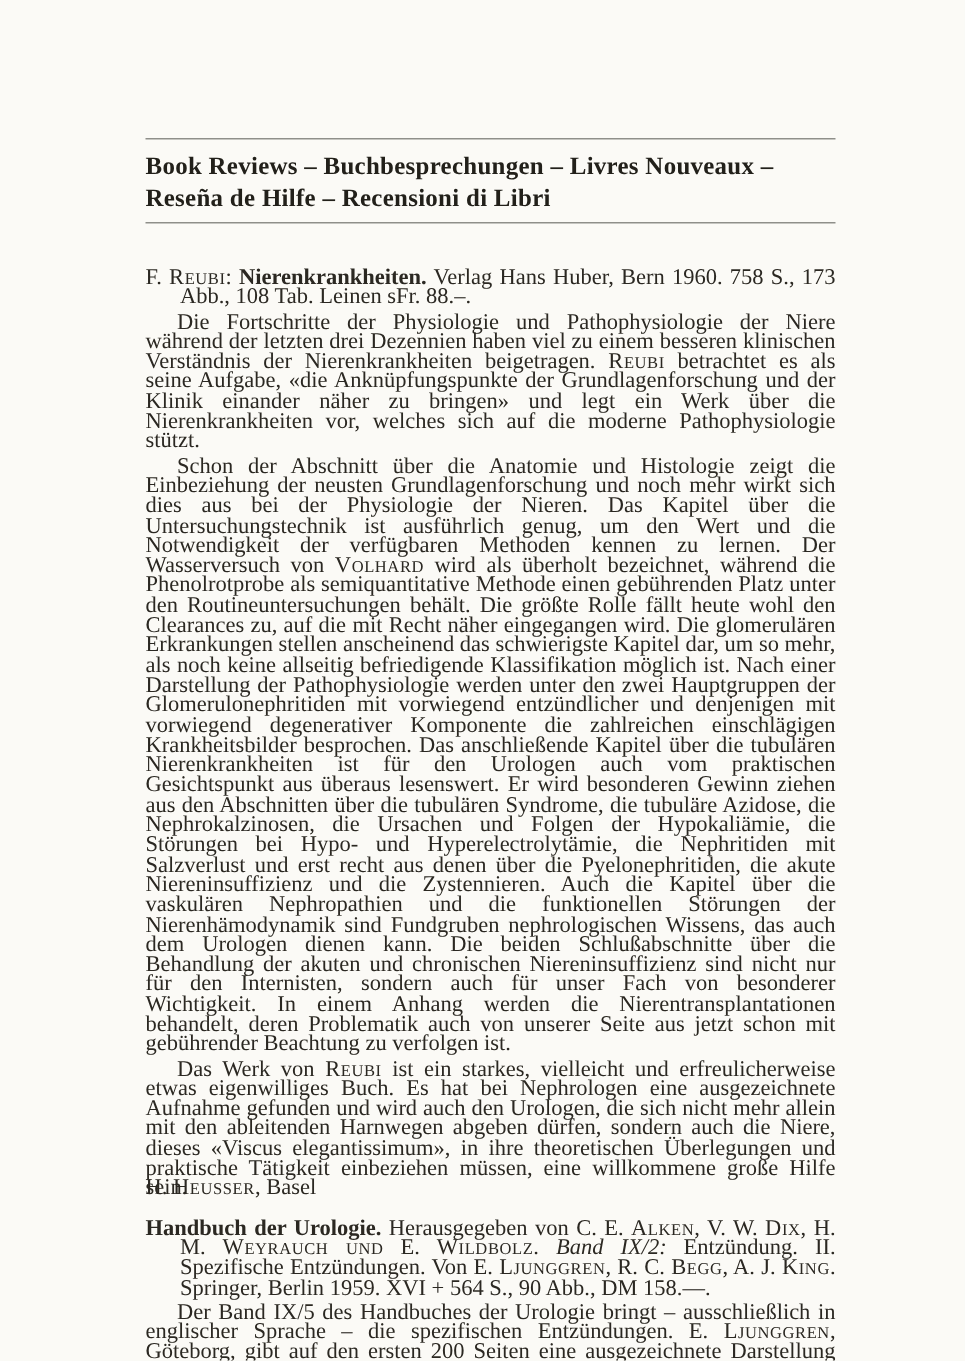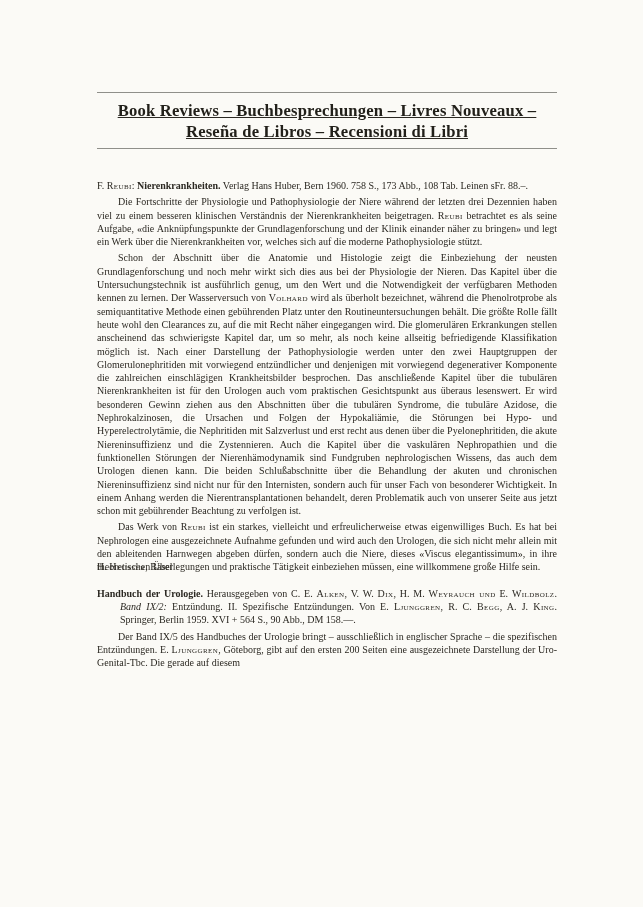--- a/index.html
+++ b/index.html
@@ -19,34 +19,33 @@
     position: absolute;
     left: 97px; top: 92px;
     width: 460px;
   }
   .hrule {
     height: 0;
     border-top: 1.6px solid #8f8f8a;
   }
   .header-title {
     padding: 7px 0 6px;
-    text-align: center;
-    text-decoration: underline;
+    text-align: left;
   }
   .title-line {
     font-size: 16.6px;
     line-height: 21px;
     font-weight: 700;
     color: #22201a;
     letter-spacing: 0.2px;
     white-space: nowrap;
   }
   .review {
     margin-top: 30px;
-    font-size: 10px;
+    font-size: 15px;
     line-height: 13.3px;
     text-align: justify;
   }
   .review.second { margin-top: 13px; }
   .citation {
     margin: 0 0 2px 0;
     padding-left: 23px;
     text-indent: -23px;
   }
   .para {
@@ -65,21 +64,21 @@
 </style>
 </head>
 <body>
 
 <div class="page">
   <div class="content">
 
     <div class="hrule"></div>
     <div class="header-title">
       <div class="title-line">Book Reviews – Buchbesprechungen – Livres Nouveaux –</div>
-      <div class="title-line">Reseña de Libros – Recensioni di Libri</div>
+      <div class="title-line">Reseña de Hilfe – Recensioni di Libri</div>
     </div>
     <div class="hrule"></div>
 
     <section class="review">
       <p class="citation"><span>F. </span><span class="sc">Reubi</span><span>: </span><span class="b">Nierenkrankheiten.</span><span> Verlag Hans Huber, Bern 1960. 758 S., 173 Abb., 108 Tab. Leinen sFr. 88.–.</span></p>
       <p class="para"><span>Die Fortschritte der Physiologie und Pathophysiologie der Niere während der letzten drei Dezennien haben viel zu einem besseren klinischen Verständnis der Nierenkrankheiten beigetragen. </span><span class="sc">Reubi</span><span> betrachtet es als seine Aufgabe, «die Anknüpfungspunkte der Grundlagenforschung und der Klinik einander näher zu bringen» und legt ein Werk über die Nierenkrankheiten vor, welches sich auf die moderne Pathophysiologie stützt.</span></p>
       <p class="para"><span>Schon der Abschnitt über die Anatomie und Histologie zeigt die Einbeziehung der neusten Grundlagenforschung und noch mehr wirkt sich dies aus bei der Physiologie der Nieren. Das Kapitel über die Untersuchungstechnik ist ausführlich genug, um den Wert und die Notwendigkeit der verfügbaren Methoden kennen zu lernen. Der Wasserversuch von </span><span class="sc">Volhard</span><span> wird als überholt bezeichnet, während die Phenolrotprobe als semiquantitative Methode einen gebührenden Platz unter den Routineuntersuchungen behält. Die größte Rolle fällt heute wohl den Clearances zu, auf die mit Recht näher eingegangen wird. Die glomerulären Erkrankungen stellen anscheinend das schwierigste Kapitel dar, um so mehr, als noch keine allseitig befriedigende Klassifikation möglich ist. Nach einer Darstellung der Pathophysiologie werden unter den zwei Hauptgruppen der Glomerulonephritiden mit vorwiegend entzündlicher und denjenigen mit vorwiegend degenerativer Komponente die zahlreichen einschlägigen Krankheitsbilder besprochen. Das anschließende Kapitel über die tubulären Nierenkrankheiten ist für den Urologen auch vom praktischen Gesichtspunkt aus überaus lesenswert. Er wird besonderen Gewinn ziehen aus den Abschnitten über die tubulären Syndrome, die tubuläre Azidose, die Nephrokalzinosen, die Ursachen und Folgen der Hypokaliämie, die Störungen bei Hypo- und Hyperelectrolytämie, die Nephritiden mit Salzverlust und erst recht aus denen über die Pyelonephritiden, die akute Niereninsuffizienz und die Zystennieren. Auch die Kapitel über die vaskulären Nephropathien und die funktionellen Störungen der Nierenhämodynamik sind Fundgruben nephrologischen Wissens, das auch dem Urologen dienen kann. Die beiden Schlußabschnitte über die Behandlung der akuten und chronischen Niereninsuffizienz sind nicht nur für den Internisten, sondern auch für unser Fach von besonderer Wichtigkeit. In einem Anhang werden die Nierentransplantationen behandelt, deren Problematik auch von unserer Seite aus jetzt schon mit gebührender Beachtung zu verfolgen ist.</span></p>
       <p class="para"><span>Das Werk von </span><span class="sc">Reubi</span><span> ist ein starkes, vielleicht und erfreulicherweise etwas eigenwilliges Buch. Es hat bei Nephrologen eine ausgezeichnete Aufnahme gefunden und wird auch den Urologen, die sich nicht mehr allein mit den ableitenden Harnwegen abgeben dürfen, sondern auch die Niere, dieses «Viscus elegantissimum», in ihre theoretischen Überlegungen und praktische Tätigkeit einbeziehen müssen, eine willkommene große Hilfe sein.</span></p>
       <div class="signature"><span>H. </span><span class="sc">Heusser</span><span>, Basel</span></div>
     </section>

